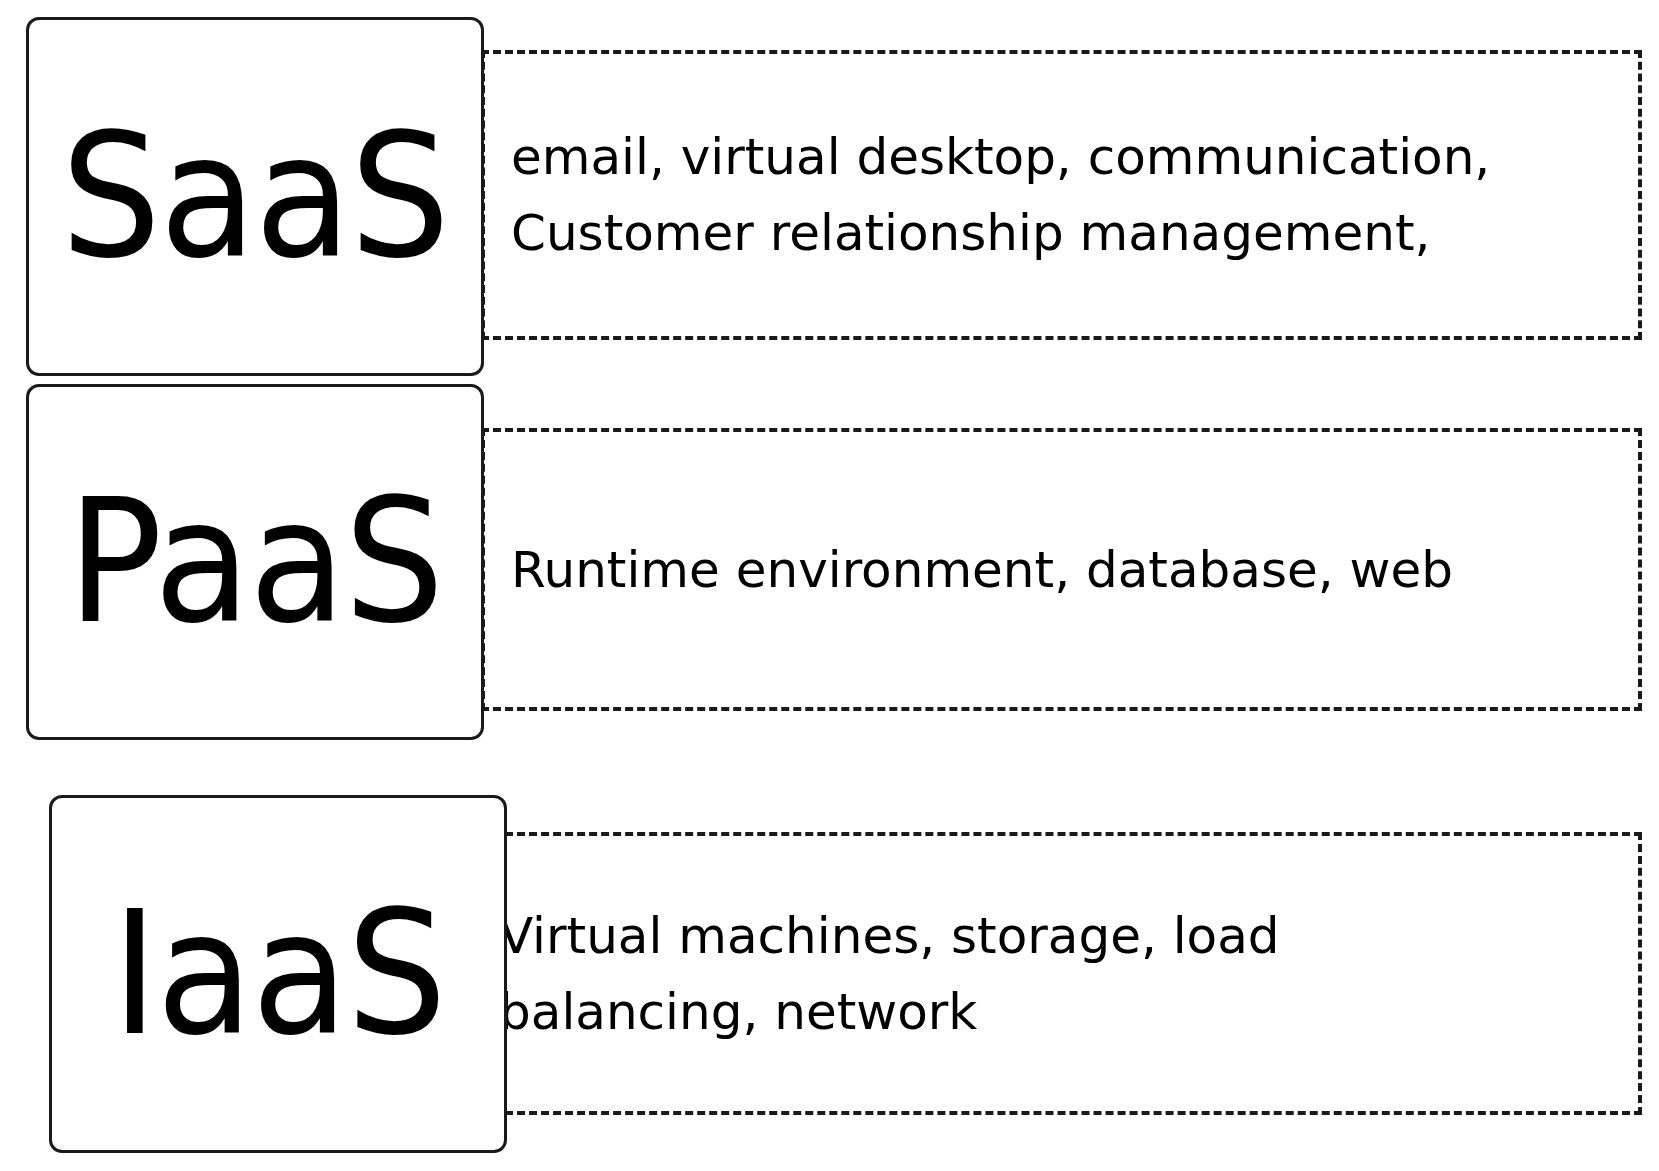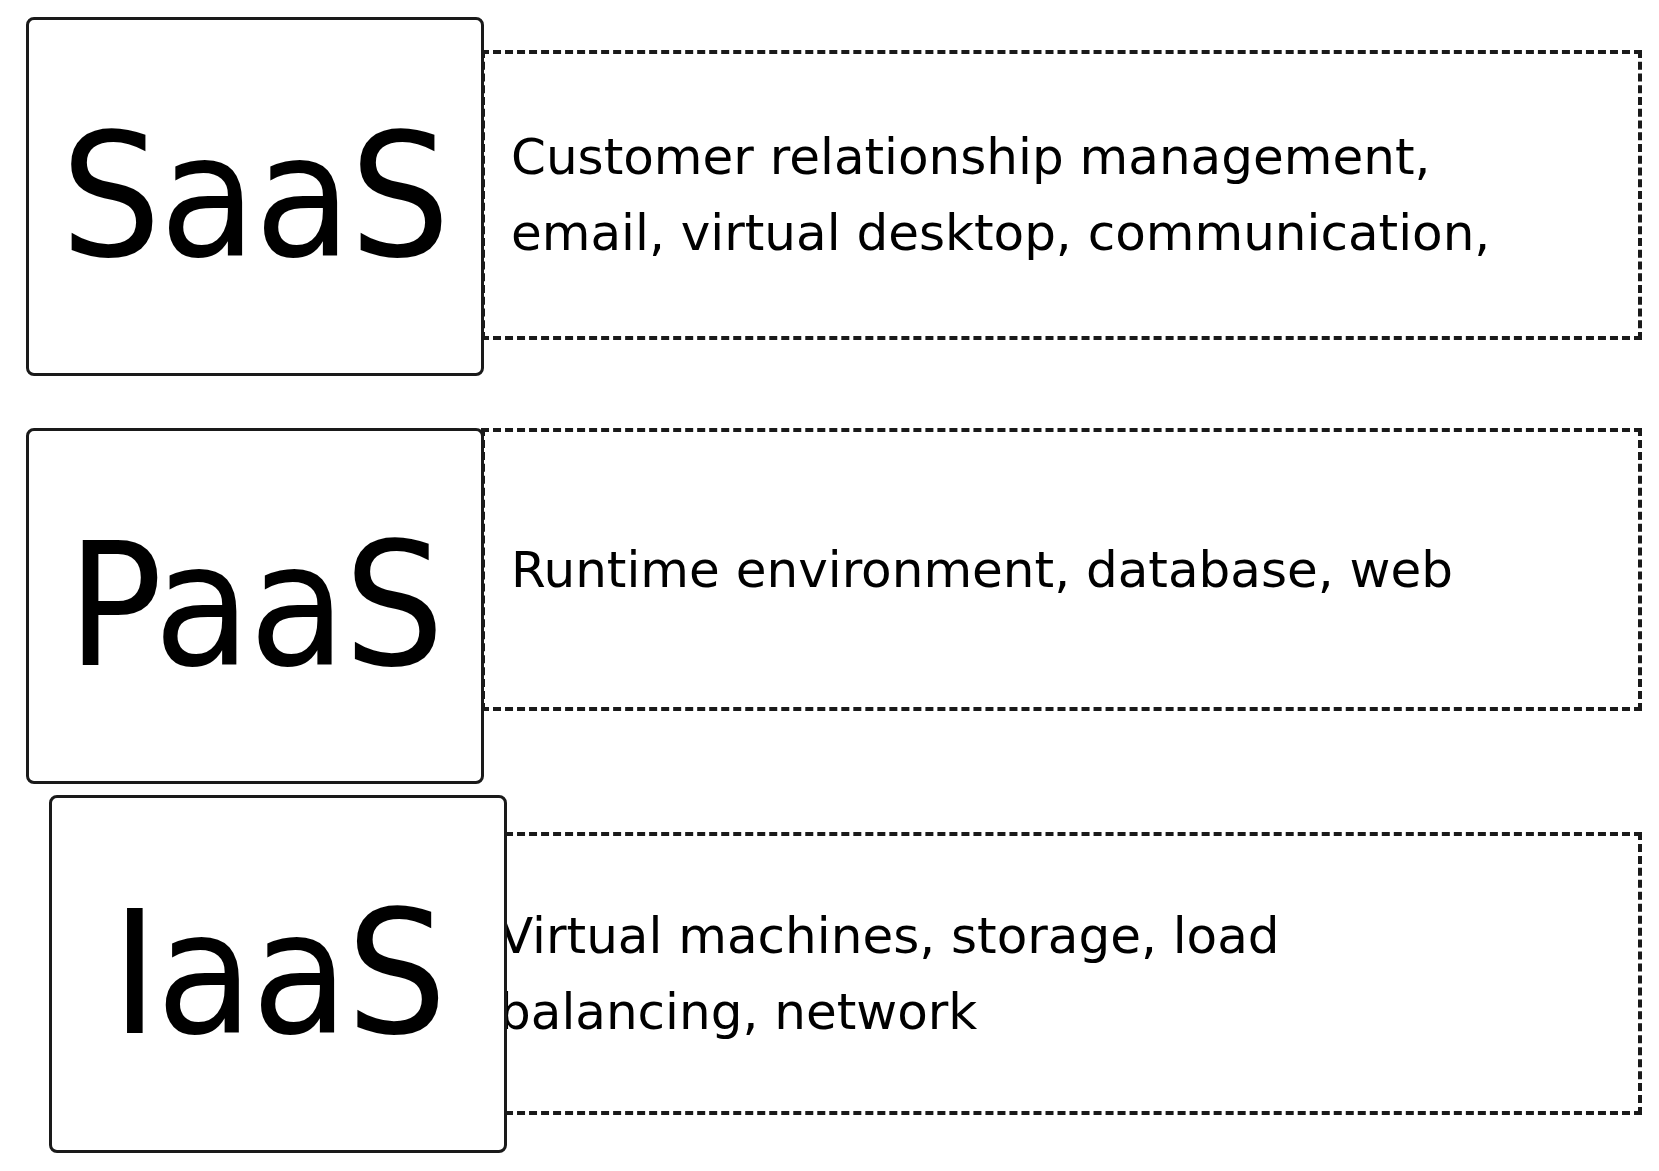--- a/index.html
+++ b/index.html
@@ -20,21 +20,21 @@
     font-family:"DejaVu Sans", sans-serif;
     color:var(--text-color);
     overflow:hidden;
   }
   
   .label-box{
     position:absolute;
     left:26px;
     width:458px;
     border:3px solid var(--border-color);
-    border-radius:8px;
+    border-radius:13px;
     background:var(--bg-color);
     z-index:2;
     display:flex;
     align-items:center;
     justify-content:center;
     box-sizing:border-box;
   }
   .label-text{
     font-size:172px;
     line-height:1;
@@ -58,36 +58,36 @@
     box-sizing:border-box;
   }
   .desc-line{
     font-size:50px;
     line-height:76px;
     white-space:nowrap;
   }
   
   .r0-label{top:17px;height:359px;}
   .r0-desc {top:50px;height:290px;}
-  .r1-label{top:428px;height:356px;}
+  .r1-label{top:384px;height:356px;}
   .r1-desc {top:428px;height:283px;}
   .r2-label{top:795px;height:358px;margin-left:23px;}
   .r2-desc {top:832px;height:283px;padding-left:14px;}
 </style>
 </head>
 <body>
 
 <div class="canvas">
 
   <div class="label-box r0-label">
     <span class="label-text">SaaS</span>
   </div>
   <div class="desc-box r0-desc">
+    <div class="desc-line">email, virtual desktop, communication,</div>
     <div class="desc-line">Customer relationship management,</div>
-    <div class="desc-line">email, virtual desktop, communication,</div>
   </div>
 
   <div class="label-box r1-label">
     <span class="label-text">PaaS</span>
   </div>
   <div class="desc-box r1-desc">
     <div class="desc-line">Runtime environment, database, web</div>
   </div>
 
   <div class="label-box r2-label">

